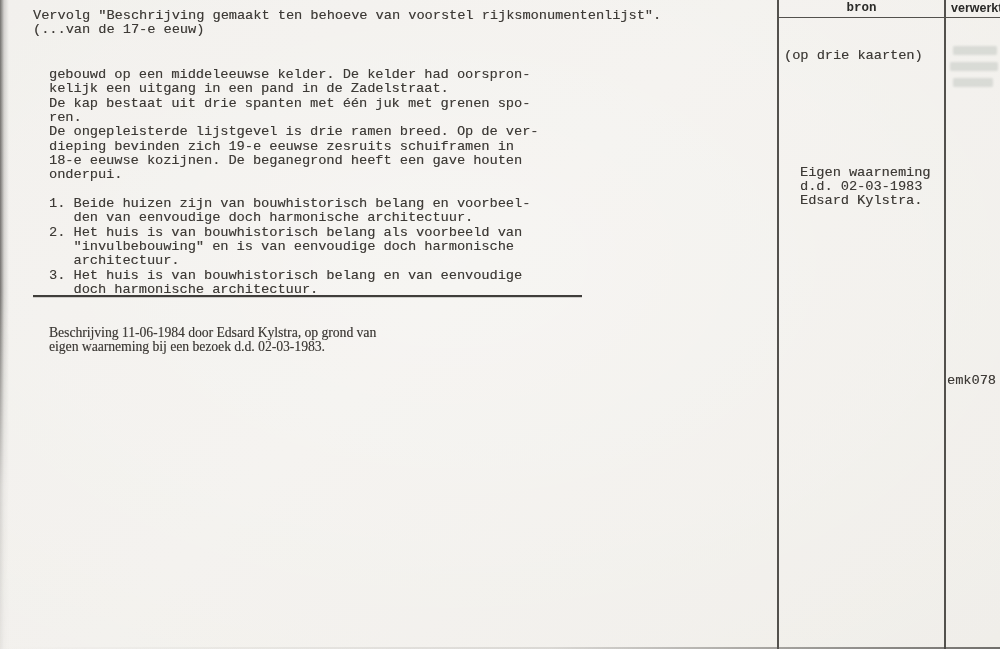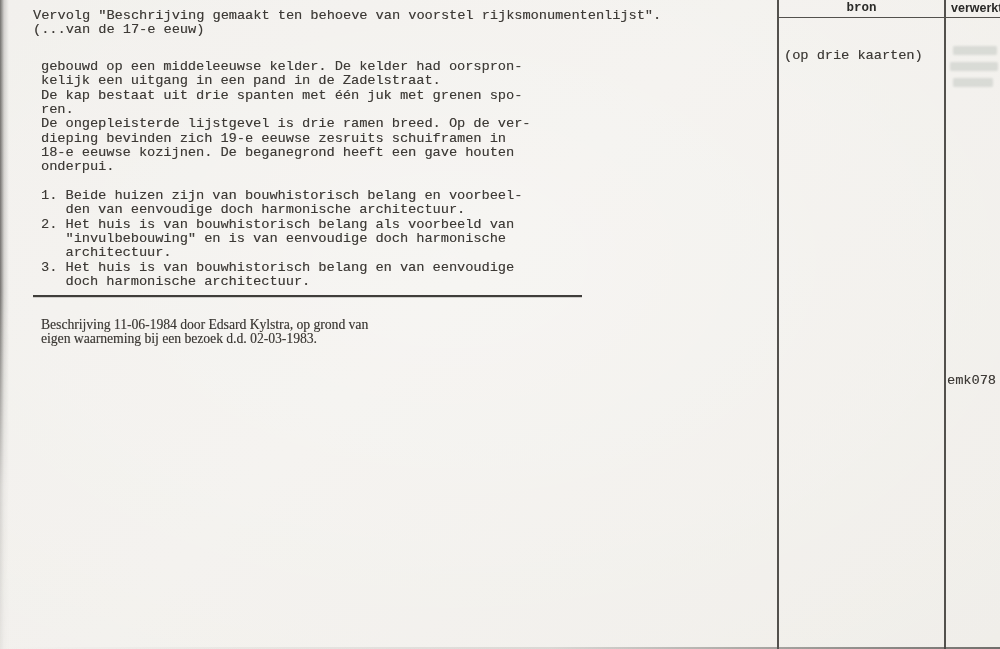--- a/index.html
+++ b/index.html
@@ -20,21 +20,21 @@
     color: #3d3a36;
   }
   .mono {
     font-family: "Liberation Mono", "DejaVu Sans Mono", monospace;
     font-size: 13.6px;
     line-height: 14.35px;
     color: #3d3a36;
     text-shadow: 0.3px 0.3px 0.5px rgba(61,58,54,0.45);
     white-space: pre;
   }
-  pre.mono { margin: 8px; }
+  pre.mono { margin: 16px; }
   .abs { position: absolute; }
 
   
   .left-edge {
     position: absolute;
     left: 0; top: 0;
     width: 9px; height: 649px;
     background: linear-gradient(to right, rgba(92,90,87,0.85), rgba(120,118,114,0.25) 45%, rgba(120,118,114,0) 100%);
     -webkit-mask-image: linear-gradient(to bottom, #000 0%, #000 45%, rgba(0,0,0,0.25) 75%, rgba(0,0,0,0.1) 100%);
     mask-image: linear-gradient(to bottom, #000 0%, #000 45%, rgba(0,0,0,0.25) 75%, rgba(0,0,0,0.1) 100%);
@@ -140,20 +140,23 @@
 eigen waarneming bij een bezoek d.d. 02-03-1983.</pre>
 
   <div class="vline v1"></div>
   <div class="vline v2"></div>
   <div class="hline"></div>
 
   <div class="col-header bron-h">bron</div>
   <div class="col-header verw-h">verwerkt</div>
 
   <div class="abs mono bron-note">(op drie kaarten)</div>
+  <pre class="abs mono bron-entry">Eigen waarneming
+d.d. 02-03-1983
+Edsard Kylstra.</pre>
   <div class="abs mono verw-code">emk078</div>
 
   <div class="ghost g1"></div>
   <div class="ghost g2"></div>
   <div class="ghost g3"></div>
 
   <div class="bottom-edge"></div>
 
 </div>
 

